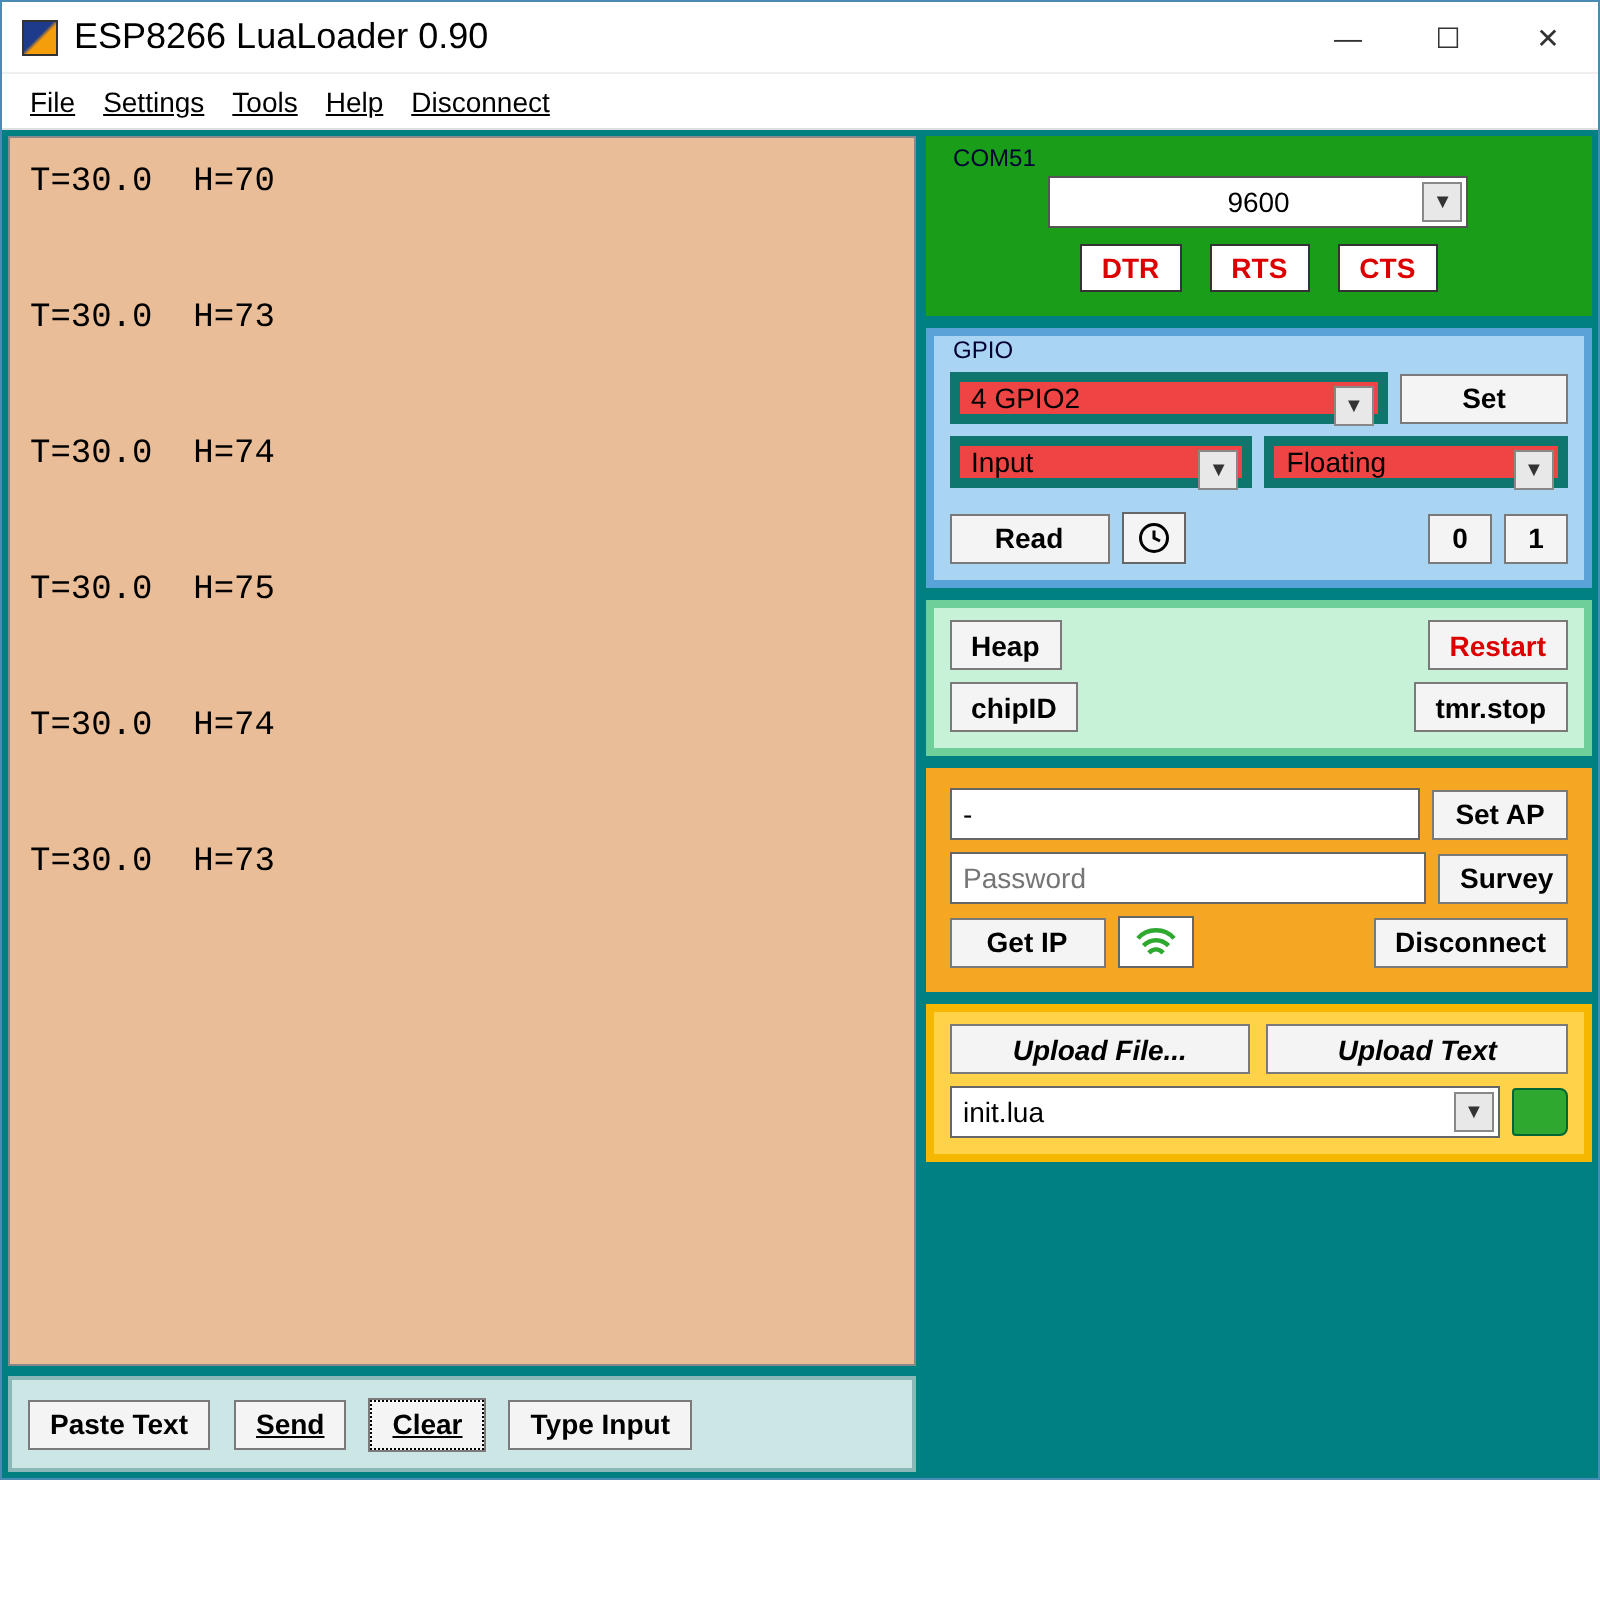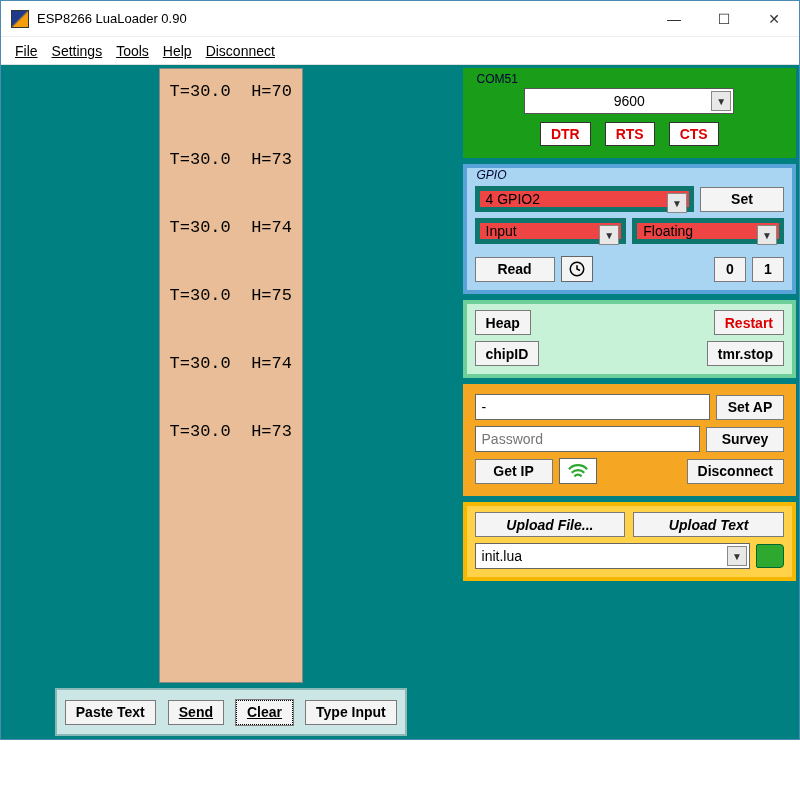--- a/index.html
+++ b/index.html
@@ -24,21 +24,21 @@
   display: flex;
   align-items: center;
   border-bottom: 1px solid #eee;
 }
 .app-icon {
   width: 18px; height: 18px;
   margin: 0 8px 0 10px;
   background: linear-gradient(135deg,#1e3a8a 45%,#f59e0b 55%);
   border: 1px solid #333;
 }
-.title { flex: 1; font-size: 13px; }
+.title { flex: 1; font-size: 18px; }
 .win-controls { display: flex; }
 .win-btn {
   width: 50px; height: 36px;
   display: flex; align-items: center; justify-content: center;
   font-size: 14px; color: #333;
 }
 .menubar {
   height: 28px;
   background: #fff;
   display: flex;
@@ -55,21 +55,20 @@
   height: calc(100% - 64px);
   background: #008080;
   padding: 3px;
   gap: 5px;
 }
 .left-col {
   flex: 1.36;
   display: flex;
   flex-direction: column;
   gap: 5px;
-  align-items: center;
 }
 .terminal {
   flex: 1;
   background: #e8bd97;
   border: 1px solid #888;
   padding: 6px 10px;
   font-family: "Courier New", monospace;
   font-size: 17px;
   color: #000;
   line-height: 2.0;
@@ -132,21 +131,21 @@
   background: #e8e8e8; border: 1px solid #888;
   display:flex; align-items:center; justify-content:center;
   font-size: 10px; color:#333;
 }
 .serial-flags { display:flex; justify-content:center; gap:14px; }
 .flag-btn {
   background:#fff; color:#d00; font-weight:bold;
   border:1px solid #333; padding:3px 10px; font-size:14px;
 }
 .gpio-panel { background:#a9d4f2; border-color:#5aa3d9; }
-.gpio-panel .panel-title-inset { color:#003; background:#a9d4f2; top:0;font-style:italic; }
+.gpio-panel .panel-title-inset { color:#003; background:#a9d4f2; top:0; }
 .row { display:flex; gap:6px; align-items:center; margin-top:6px; }
 .select {
   background:#ef4444; border:5px solid #0f766e; height:26px;
   display:flex; align-items:center; padding:0 6px;
   position:relative; font-size:14px; flex:1;
 }
 .gpio-set { width: 84px; }
 .clock-btn {
   width:32px; height:26px; border:1px solid #666; background:#f4f4f4;
   display:flex; align-items:center; justify-content:center;
@@ -283,21 +282,21 @@
         </div>
       </div>
 
       <div class="panel orange-panel">
         <div class="row" style="margin-top:0;">
           <input type="text" value="-" style="">
           <button class="btn" style="width:68px">Set AP</button>
         </div>
         <div class="row">
           <input type="text" placeholder="Password" style="">
-          <button class="btn" style="width:78px">Survey</button>
+          <button class="btn" style="width:65px">Survey</button>
         </div>
         <div class="row">
           <button class="btn" style="width:78px">Get IP</button>
           <div class="wifi-icon">
             <svg width="22" height="18" viewBox="0 0 24 20">
               <path d="M2 8 C7 2 17 2 22 8" fill="none" stroke="#2fa82f" stroke-width="2.5"></path>
               <path d="M5 12 C9 8 15 8 19 12" fill="none" stroke="#2fa82f" stroke-width="2.5"></path>
               <path d="M8 16 C10.5 13.5 13.5 13.5 16 16" fill="none" stroke="#2fa82f" stroke-width="2.5"></path>
             </svg>
           </div>

